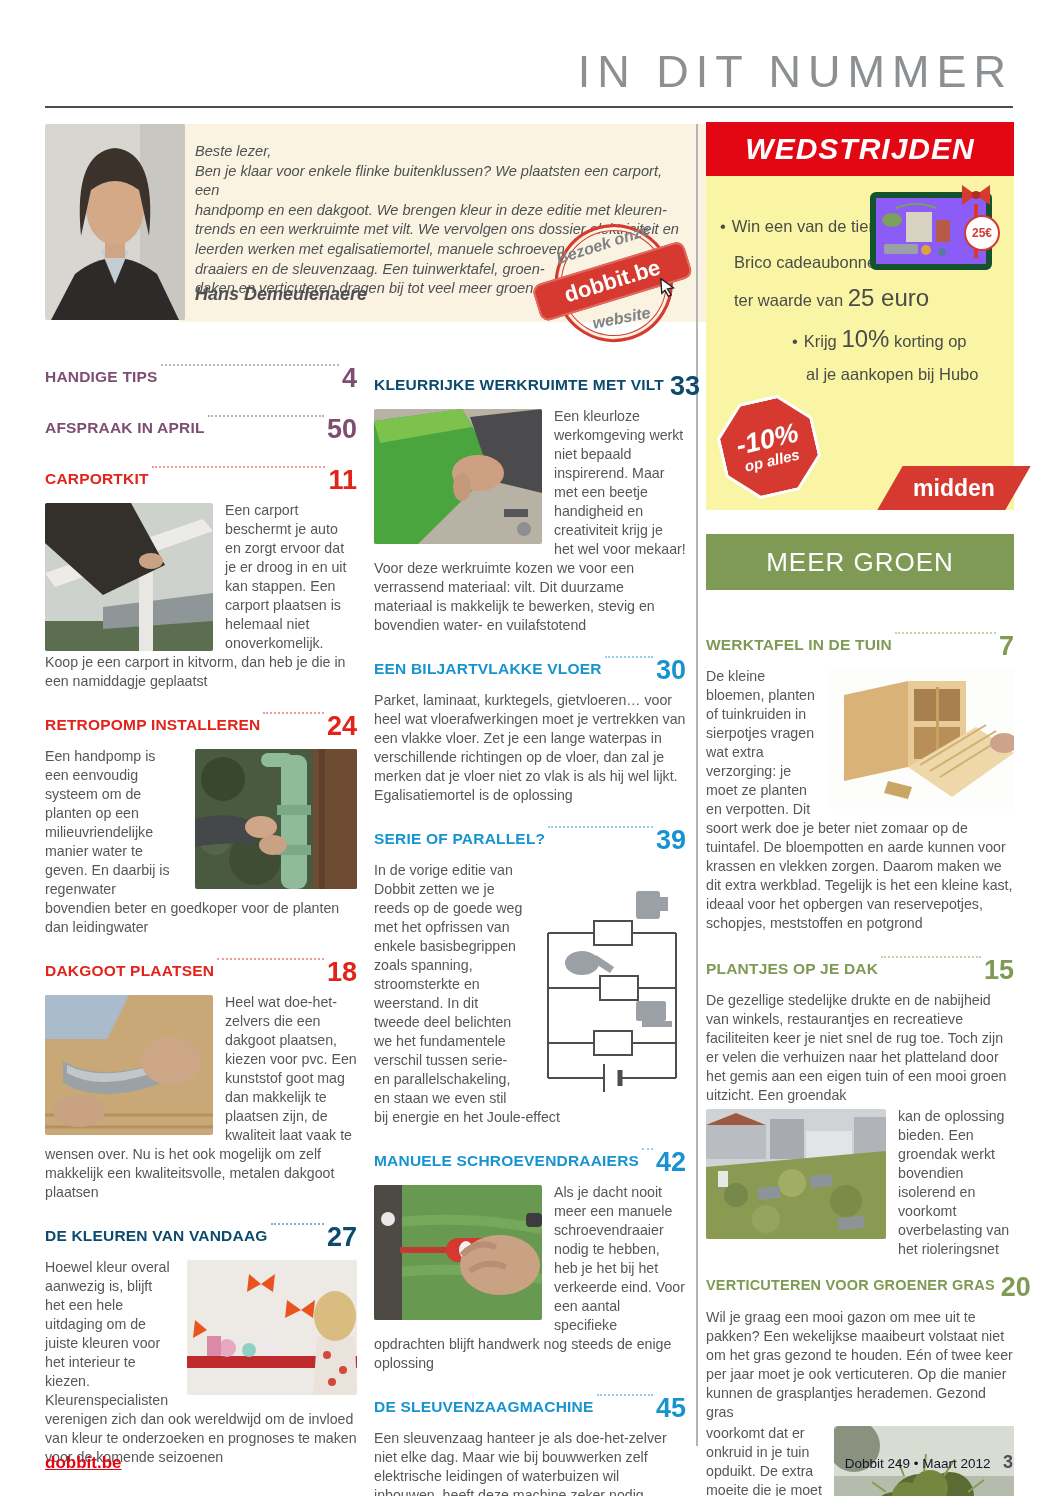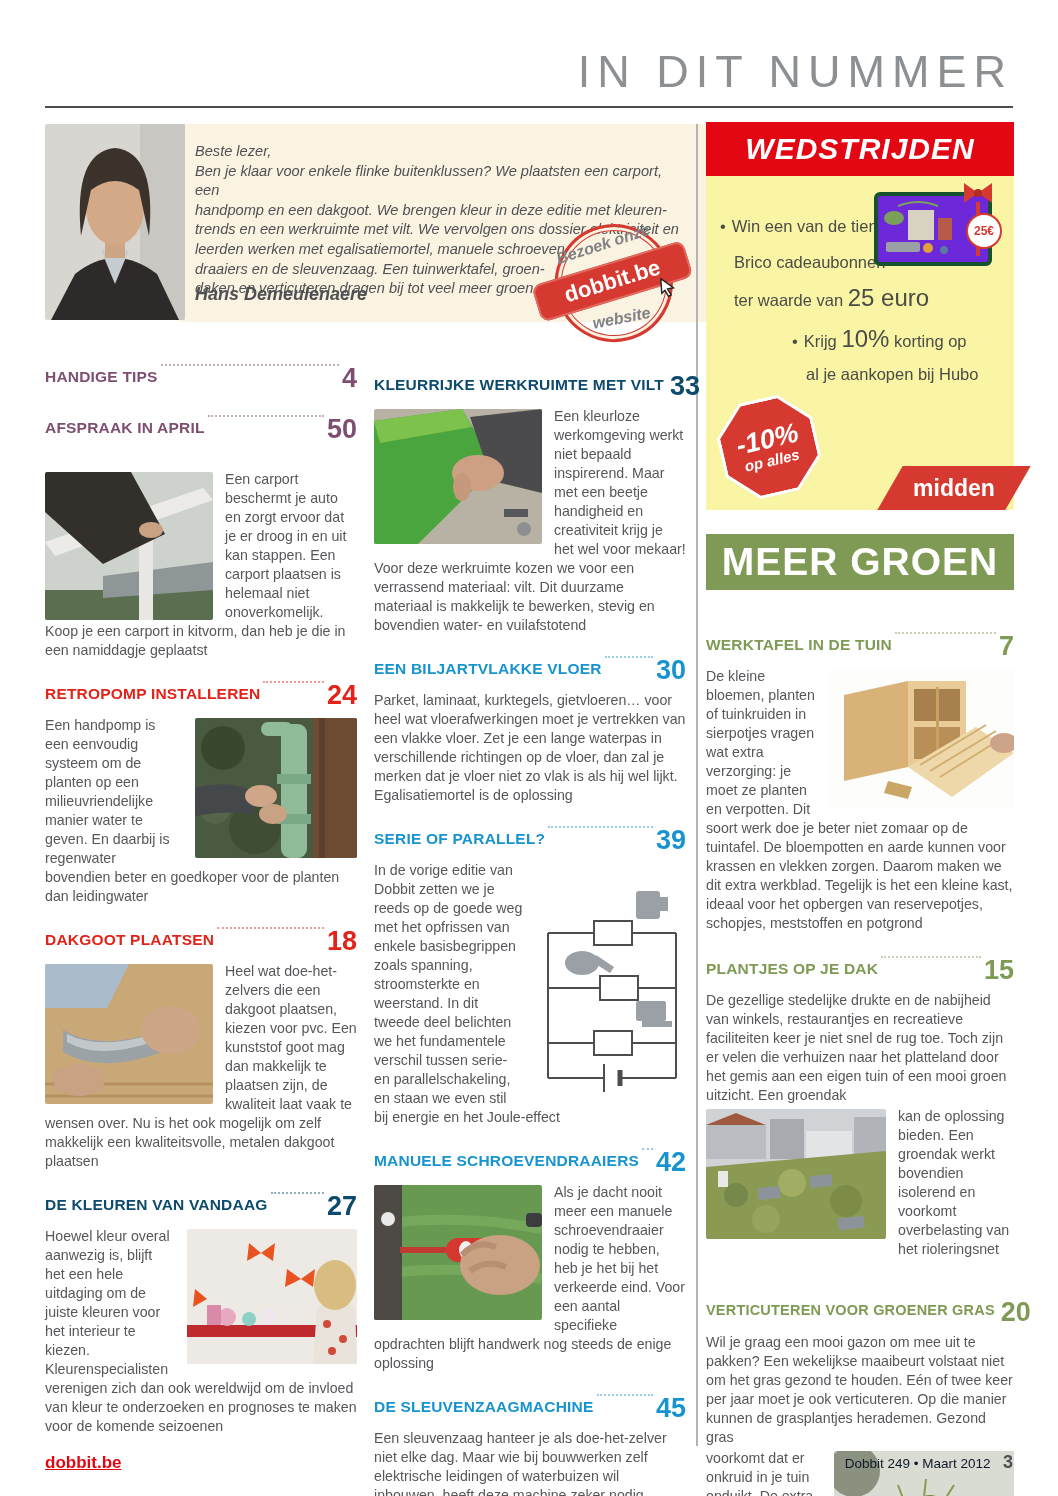--- a/index.html
+++ b/index.html
@@ -61,43 +61,43 @@
   
   .contest{margin-bottom:24px}
   .contest-header{height:54px;background:#e30613;color:#fff;display:flex;align-items:center;
                   justify-content:center;font-weight:bold;font-style:italic;font-size:30px;letter-spacing:1px}
   .contest-body{position:relative;height:334px;background:#f9f5a5;color:#4a4c48}
   .prize1{position:absolute;left:14px;top:32px;font-size:16.5px;line-height:36px}
   .prize2{position:absolute;left:86px;top:146px;font-size:16.5px;line-height:33px}
   .big{font-size:24px}
   .bullet{margin-right:6px}
 
-  .giftcard{position:absolute;right:22px;top:16px;width:110px;height:66px;background:#6d28d9;
-            border:4px solid #14532d;border-radius:6px}
+  .giftcard{position:absolute;right:22px;top:16px;width:110px;height:66px;background:#8b5cf6;
+            border:6px solid #14532d;border-radius:6px}
   .bow{position:absolute;right:-8px;top:-16px}
   .ribbon-line{position:absolute;right:8px;top:6px;width:4px;height:54px;background:#d6392f}
   .price-circle{position:absolute;right:-14px;top:17px;width:32px;height:32px;border-radius:50%;
                 background:#fff;border:2px solid #d6392f;color:#d6392f;font-weight:bold;font-size:12px;
                 display:flex;align-items:center;justify-content:center}
 
   .badge{position:absolute;left:14px;bottom:14px;width:98px;height:98px;transform:rotate(-13deg);
          clip-path:polygon(30% 0,70% 0,100% 30%,100% 70%,70% 100%,30% 100%,0 70%,0 30%);background:#fff}
   .badge-in{position:absolute;inset:3px;clip-path:polygon(30% 0,70% 0,100% 30%,100% 70%,70% 100%,30% 100%,0 70%,0 30%);
             background:#d6392f;color:#fff;display:flex;flex-direction:column;align-items:center;justify-content:center}
   .badge-l1{font-weight:bold;font-style:italic;font-size:27px;line-height:26px}
   .badge-l2{font-weight:bold;font-style:italic;font-size:15px}
 
   .midden{position:absolute;right:-4px;bottom:0;width:128px;height:44px;background:#d6392f;
           transform:skewX(-30deg)}
   .midden span{display:flex;width:100%;height:100%;align-items:center;justify-content:center;
                transform:skewX(30deg);color:#fff;font-weight:bold;font-size:23px}
 
   
   .green-banner{height:56px;background:#7f9a54;color:#fff;display:flex;align-items:center;
-                justify-content:center;font-weight:bold;font-size:39px;letter-spacing:1px;margin-bottom:46px}
+                justify-content:center;font-weight:normal;font-size:26px;letter-spacing:1px;margin-bottom:46px}
 
   
   .footer{position:absolute;left:45px;right:45px;top:1452px;display:flex;justify-content:space-between;
           align-items:baseline}
   .site{color:#e30613;font-weight:bold;font-size:17px;text-decoration:underline}
   .issue{color:#0f172a;font-size:13.5px}
   .pagenum{color:#4e5154;font-weight:bold;font-size:18px;margin-left:8px}
 </style>
 </head>
 <body>
@@ -146,20 +146,25 @@
   </div>
 
 
   <div class="toc-row c-purple row-gap">
     <span class="toc-title">AFSPRAAK IN APRIL</span>
     <span class="toc-dots"></span>
     <span class="toc-num">50</span>
   </div>
 
   <div class="entry">
+    <div class="toc-row c-red">
+      <span class="toc-title">CARPORTKIT</span>
+      <span class="toc-dots"></span>
+      <span class="toc-num">11</span>
+    </div>
     <div class="body">
       <svg class="ph fl" width="168" height="148" viewBox="0 0 168 148">
         <rect width="168" height="148" fill="#cdd3cc"></rect>
         <rect y="118" width="168" height="30" fill="#5c6e50"></rect>
         <path d="M58 104 L168 90 L168 118 L58 126 Z" fill="#8f9698"></path>
         <path d="M0 70 L158 16 L168 28 L10 84 Z" fill="#ecebe8"></path>
         <rect x="94" y="58" width="14" height="90" fill="#e8e7e3"></rect>
         <path d="M0 0 L86 0 L120 62 L58 92 L0 40 Z" fill="#33302c"></path>
         <ellipse cx="106" cy="58" rx="12" ry="8" fill="#c9a183"></ellipse>
       </svg>
@@ -409,21 +414,21 @@
         <rect x="108" y="18" width="3" height="76" fill="#c8a060"></rect>
         <path d="M80 98 L148 58 L186 84 L124 128 Z" fill="#eed7a8"></path>
         <path d="M92 96 L158 56 M102 102 L168 62 M112 108 L176 68" stroke="#d2b074" stroke-width="2"></path>
         <path d="M60 112 L84 118 L80 130 L56 124 Z" fill="#c9a566"></path>
         <ellipse cx="176" cy="74" rx="14" ry="10" fill="#cda38a"></ellipse>
       </svg>
       <span>De kleine bloemen, planten of tuinkruiden in sierpotjes vragen wat extra verzorging: je moet ze planten en verpotten. Dit soort werk doe je beter niet zomaar op de tuintafel. De bloempotten en aarde kunnen voor krassen en vlekken zorgen. Daarom maken we dit extra werkblad. Tegelijk is het een kleine kast, ideaal voor het opbergen van reservepotjes, schopjes, meststoffen en potgrond</span>
     </div>
   </div>
 
-  <div class="entry" style="margin-bottom:43px">
+  <div class="entry" style="margin-bottom:18px">
     <div class="toc-row c-green">
       <span class="toc-title">PLANTJES OP JE DAK</span>
       <span class="toc-dots"></span>
       <span class="toc-num">15</span>
     </div>
     <div class="body">De gezellige stedelijke drukte en de nabijheid van winkels, restaurantjes en recreatieve faciliteiten keer je niet snel de rug toe. Toch zijn er velen die verhuizen naar het platteland door het gemis aan een eigen tuin of een mooi groen uitzicht. Een groendak</div>
     <div class="body">
       <svg class="ph fl" width="180" height="130" viewBox="0 0 180 130">
         <rect width="180" height="130" fill="#cfd3d6"></rect>
         <rect x="0" y="16" width="60" height="34" fill="#b9bdc1"></rect>

